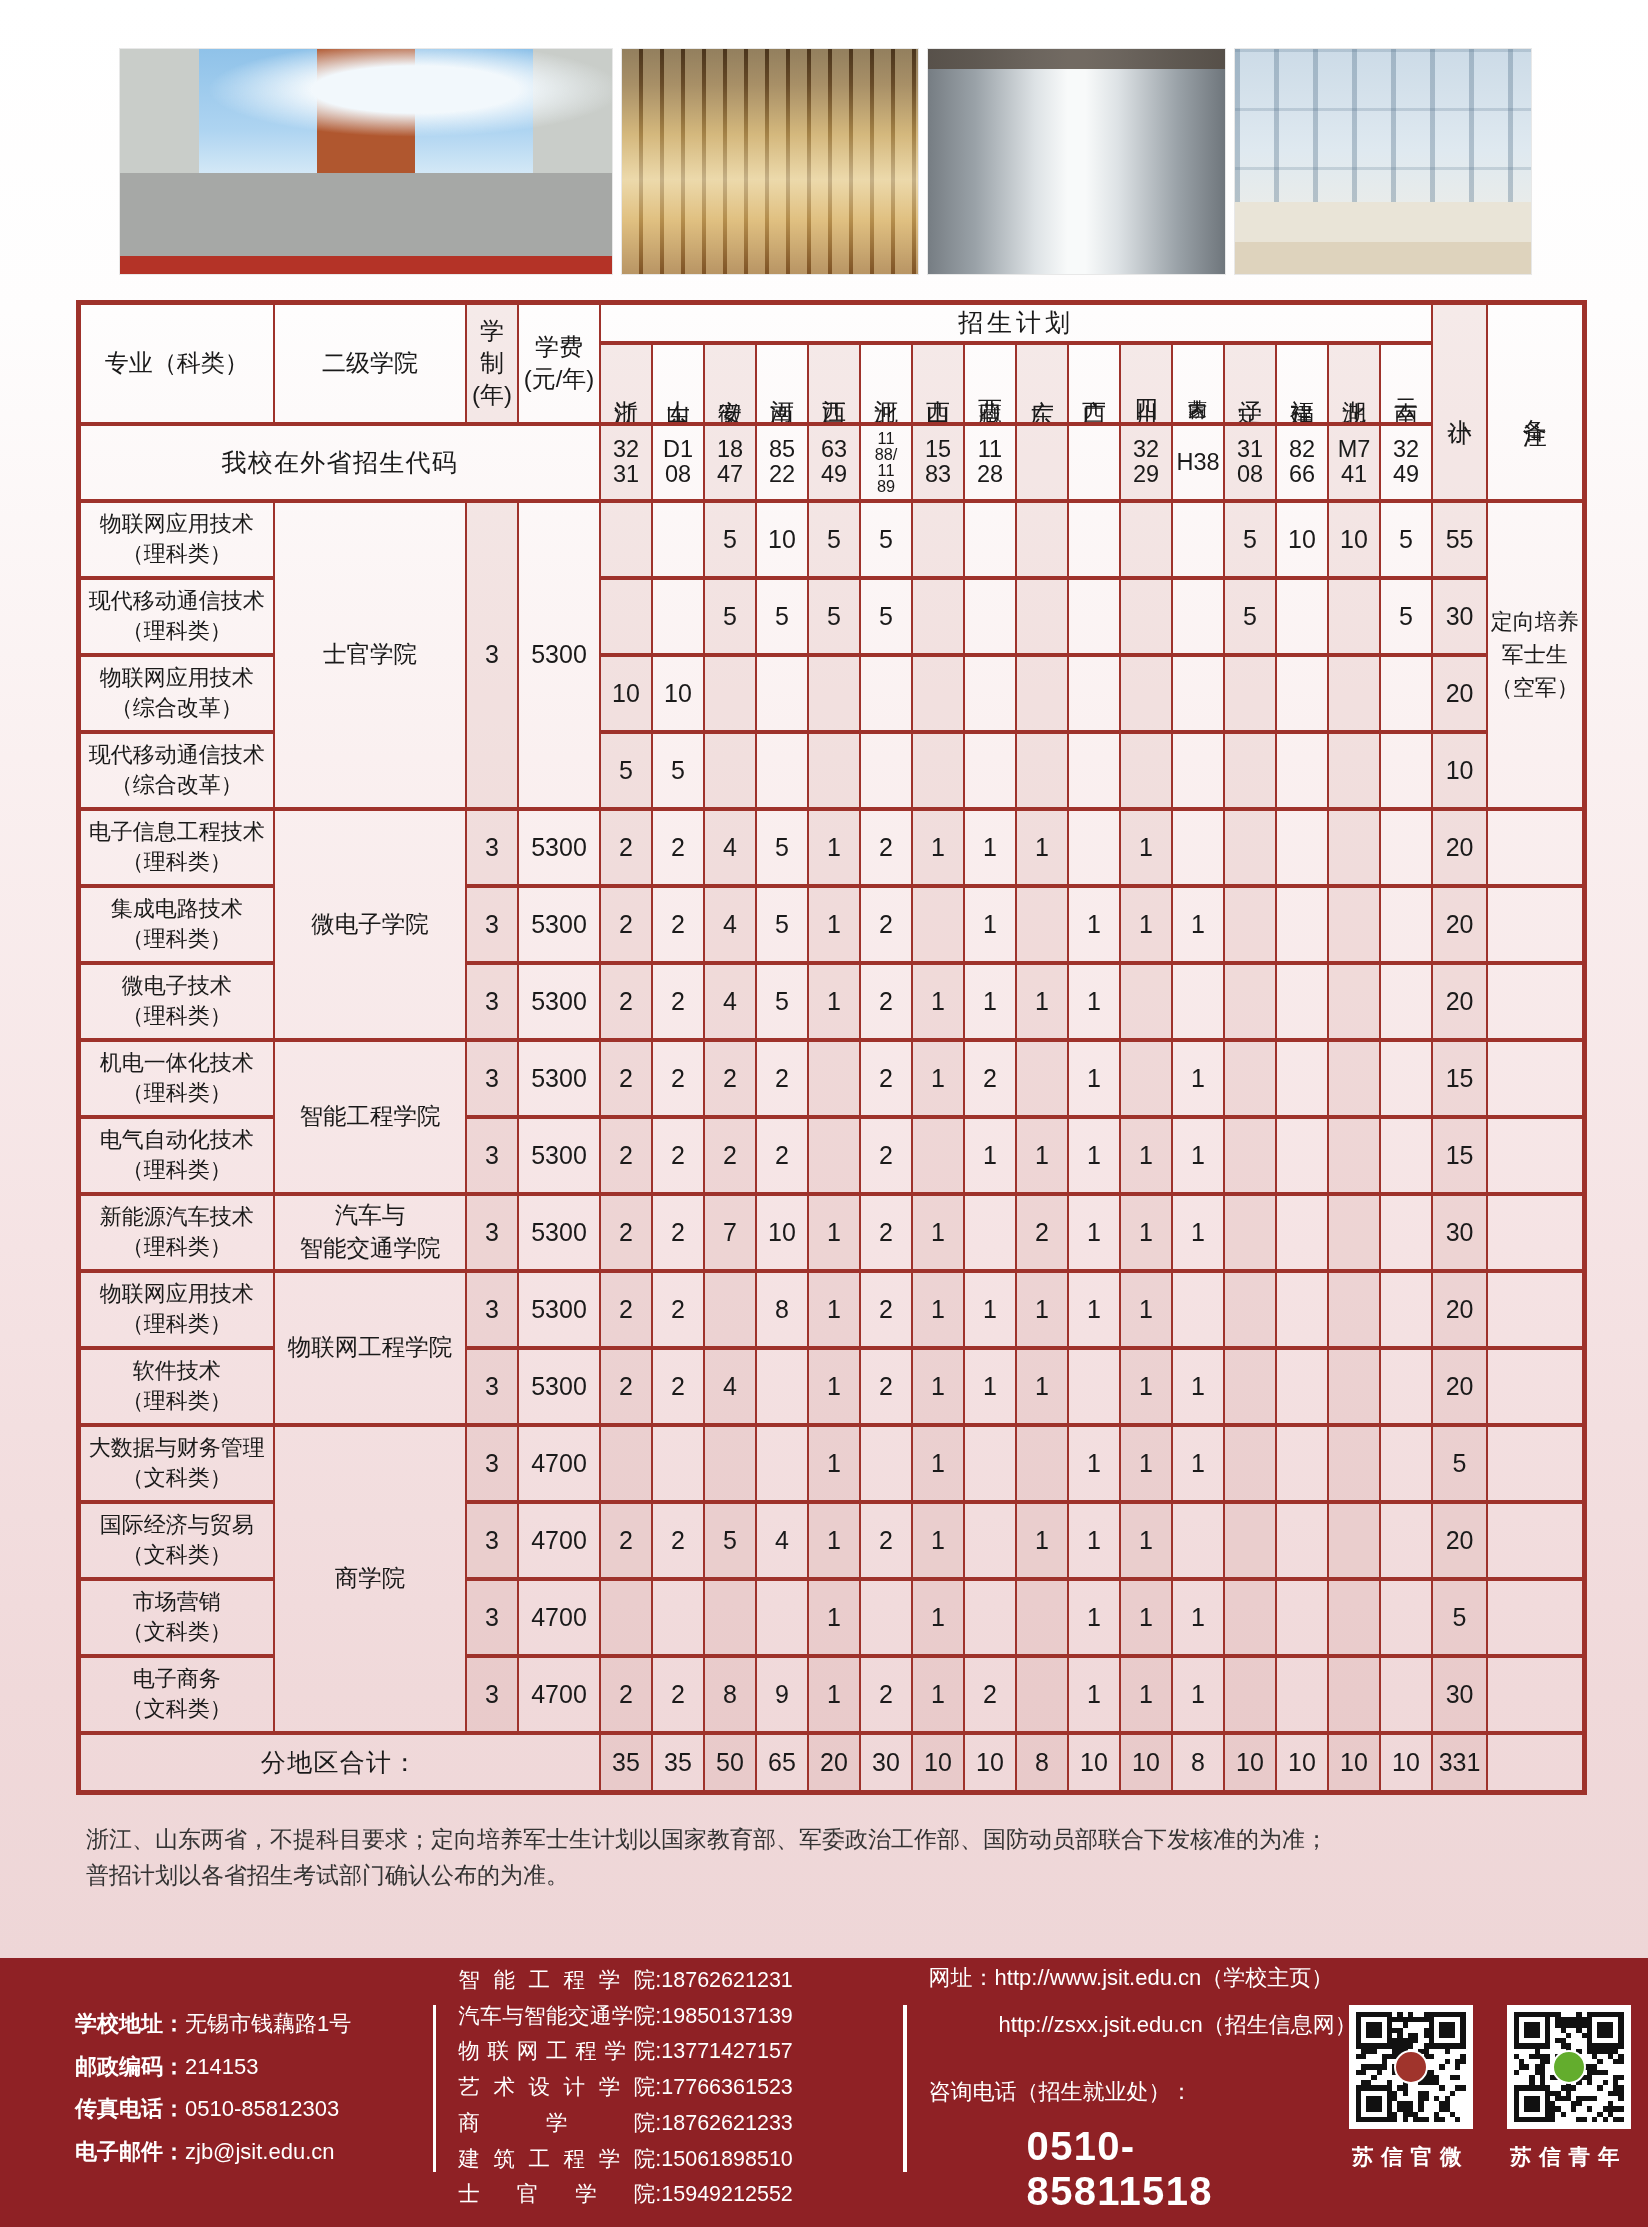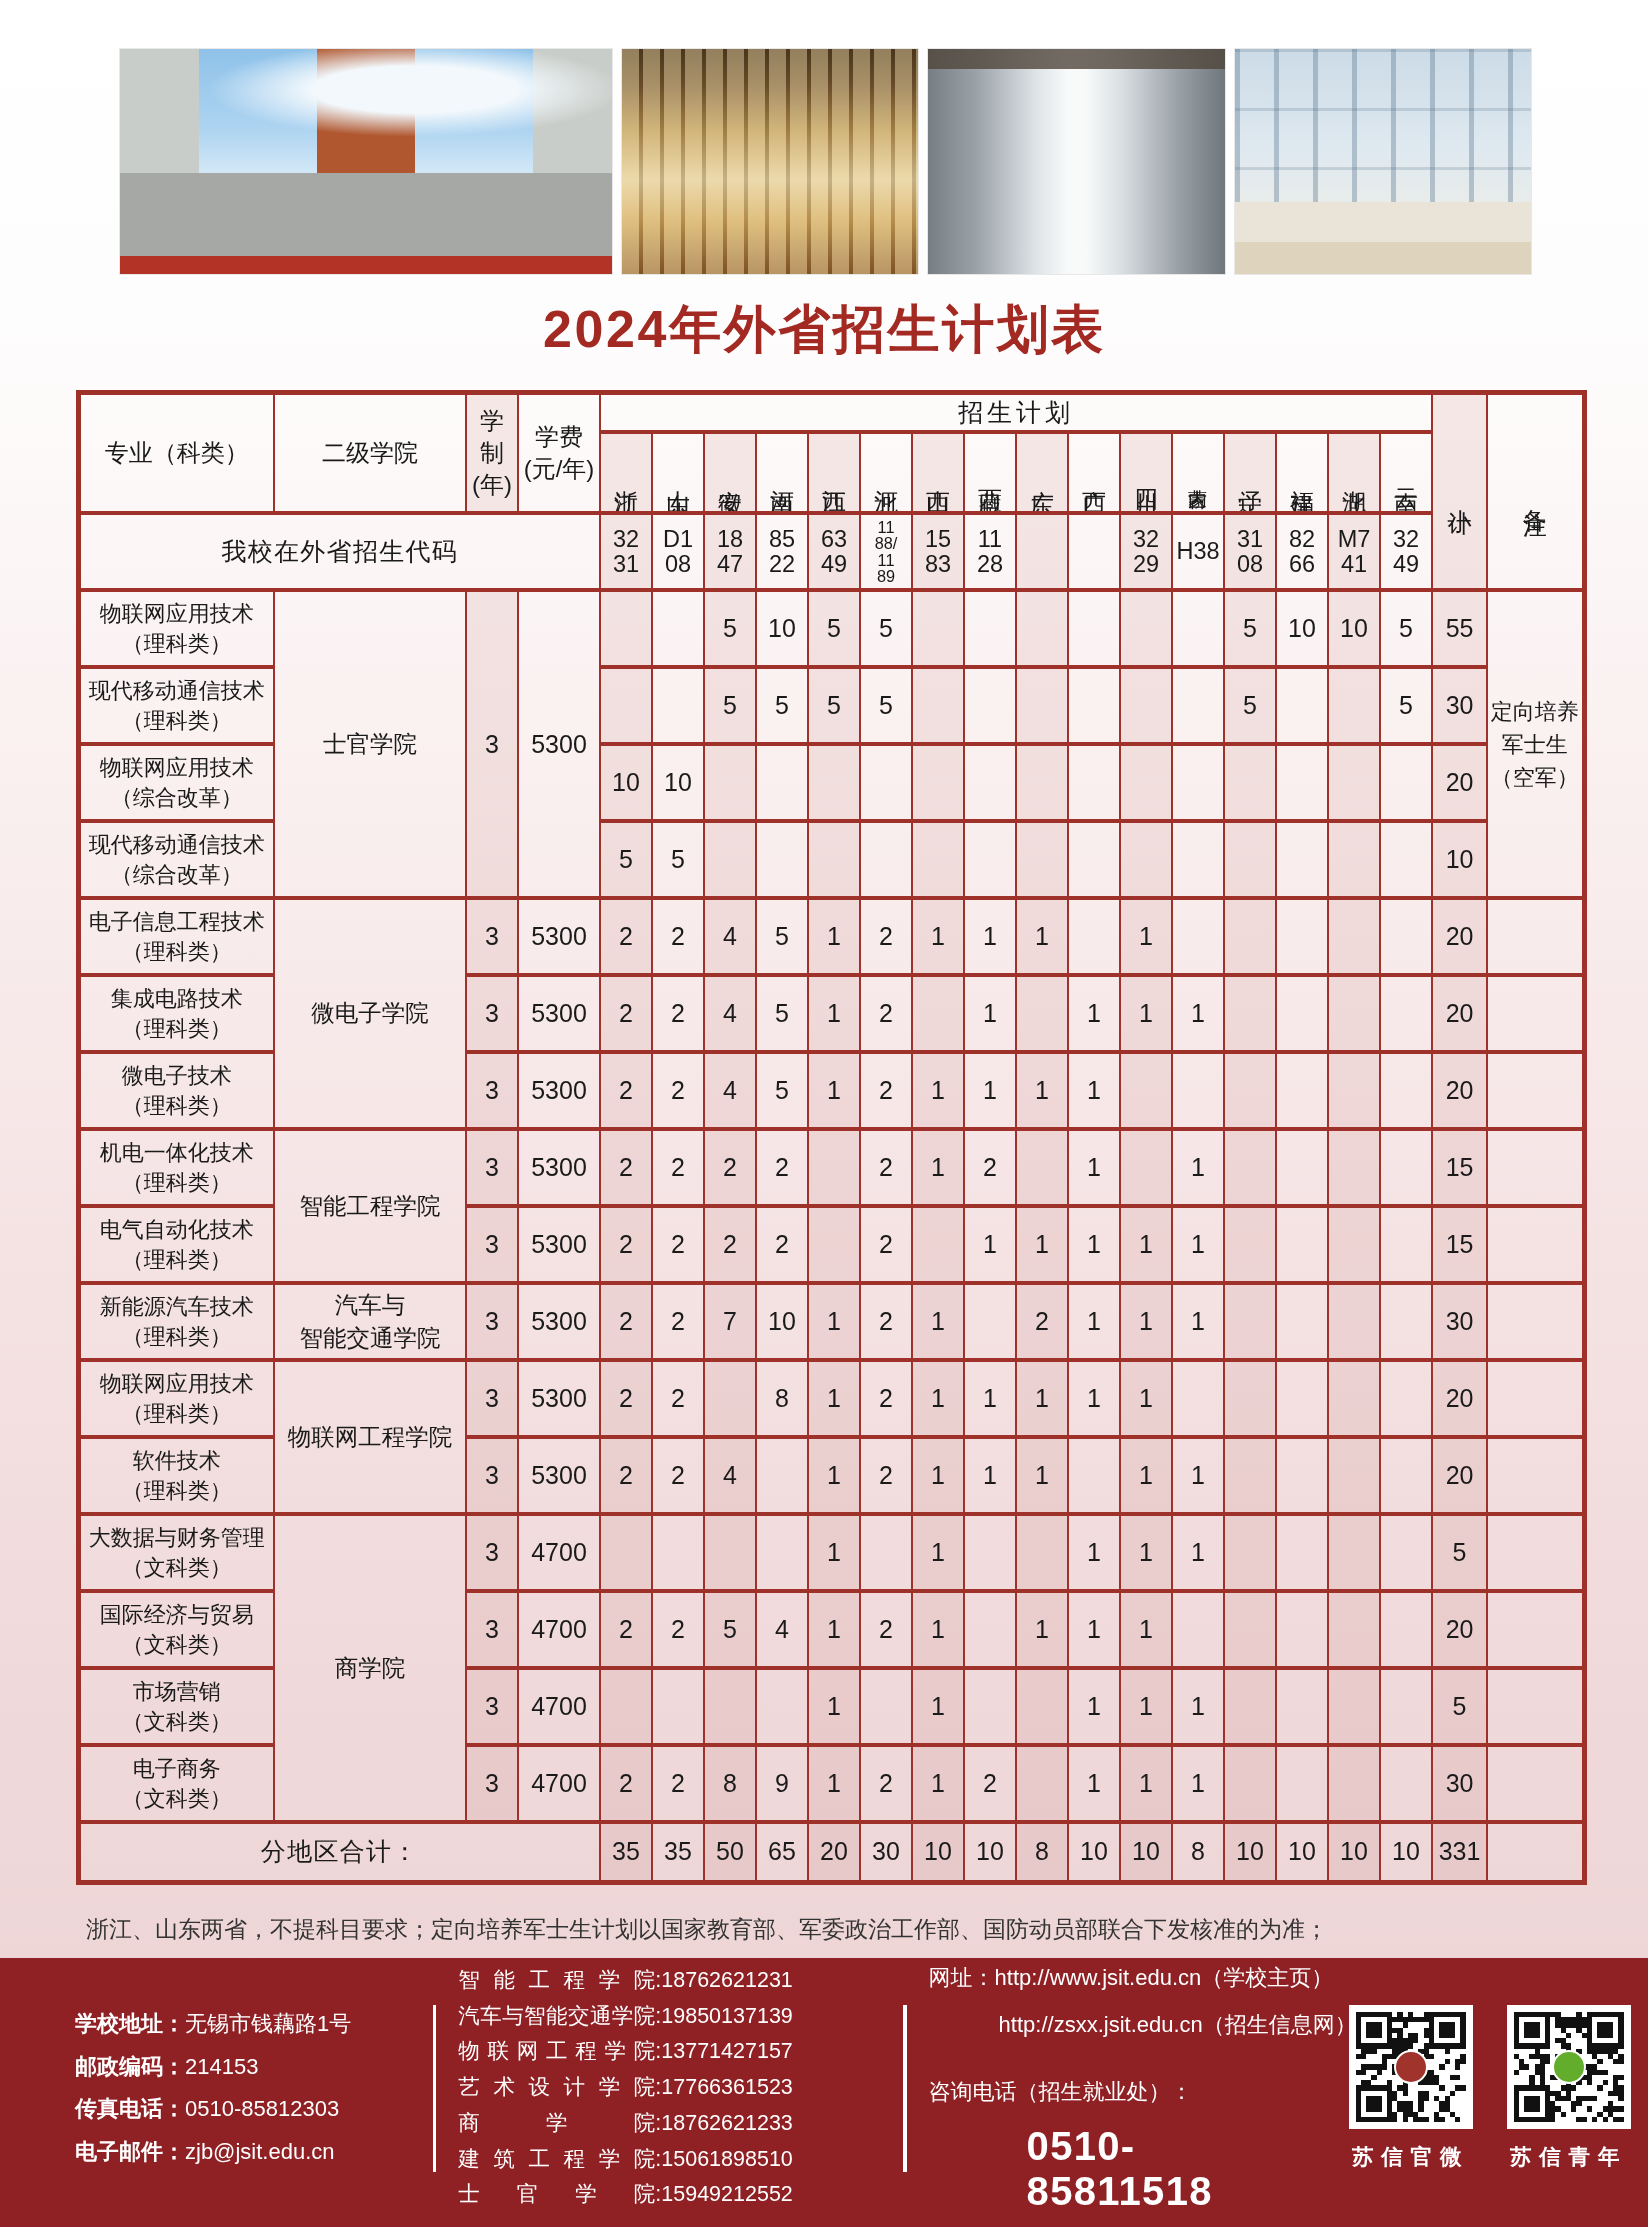--- a/index.html
+++ b/index.html
@@ -100,21 +100,20 @@
 
 <div class="page">
 
   <div class="photos">
     <div class="photo wide photo-campus"></div>
     <div class="photo photo-library"></div>
     <div class="photo photo-dorm"></div>
     <div class="photo photo-gym"></div>
   </div>
 
-  <div class="title">2024年外省招生计划表</div>
 
   <div class="table-wrap">
     <table id="planTable">
       <colgroup>
         <col style="width:196px">
           <col style="width:192px">
           <col style="width:52px">
           <col style="width:82px">
         <col span="16" style="width:52px">
         <col style="width:55px">
@@ -590,20 +589,21 @@
             <td class="val">10</td>
             <td class="subtotal shade">331</td>
             <td class="remark"></td>
           </tr>
         </tbody>
       </table>
   </div>
 
   <div class="notes" id="notes">
       <div>浙江、山东两省，不提科目要求；定向培养军士生计划以国家教育部、军委政治工作部、国防动员部联合下发核准的为准；</div>
+      <div>普招计划以各省招生考试部门确认公布的为准。</div>
     </div>
 
   <div class="footer">
     <div class="f-left" id="fContact">
         <div class="line"><span class="lbl">学校地址：</span><span>无锡市钱藕路1号</span></div>
         <div class="line"><span class="lbl">邮政编码：</span><span>214153</span></div>
         <div class="line"><span class="lbl">传真电话：</span><span>0510-85812303</span></div>
         <div class="line"><span class="lbl">电子邮件：</span><span>zjb@jsit.edu.cn</span></div>
       </div>
     <div class="f-div"></div>

